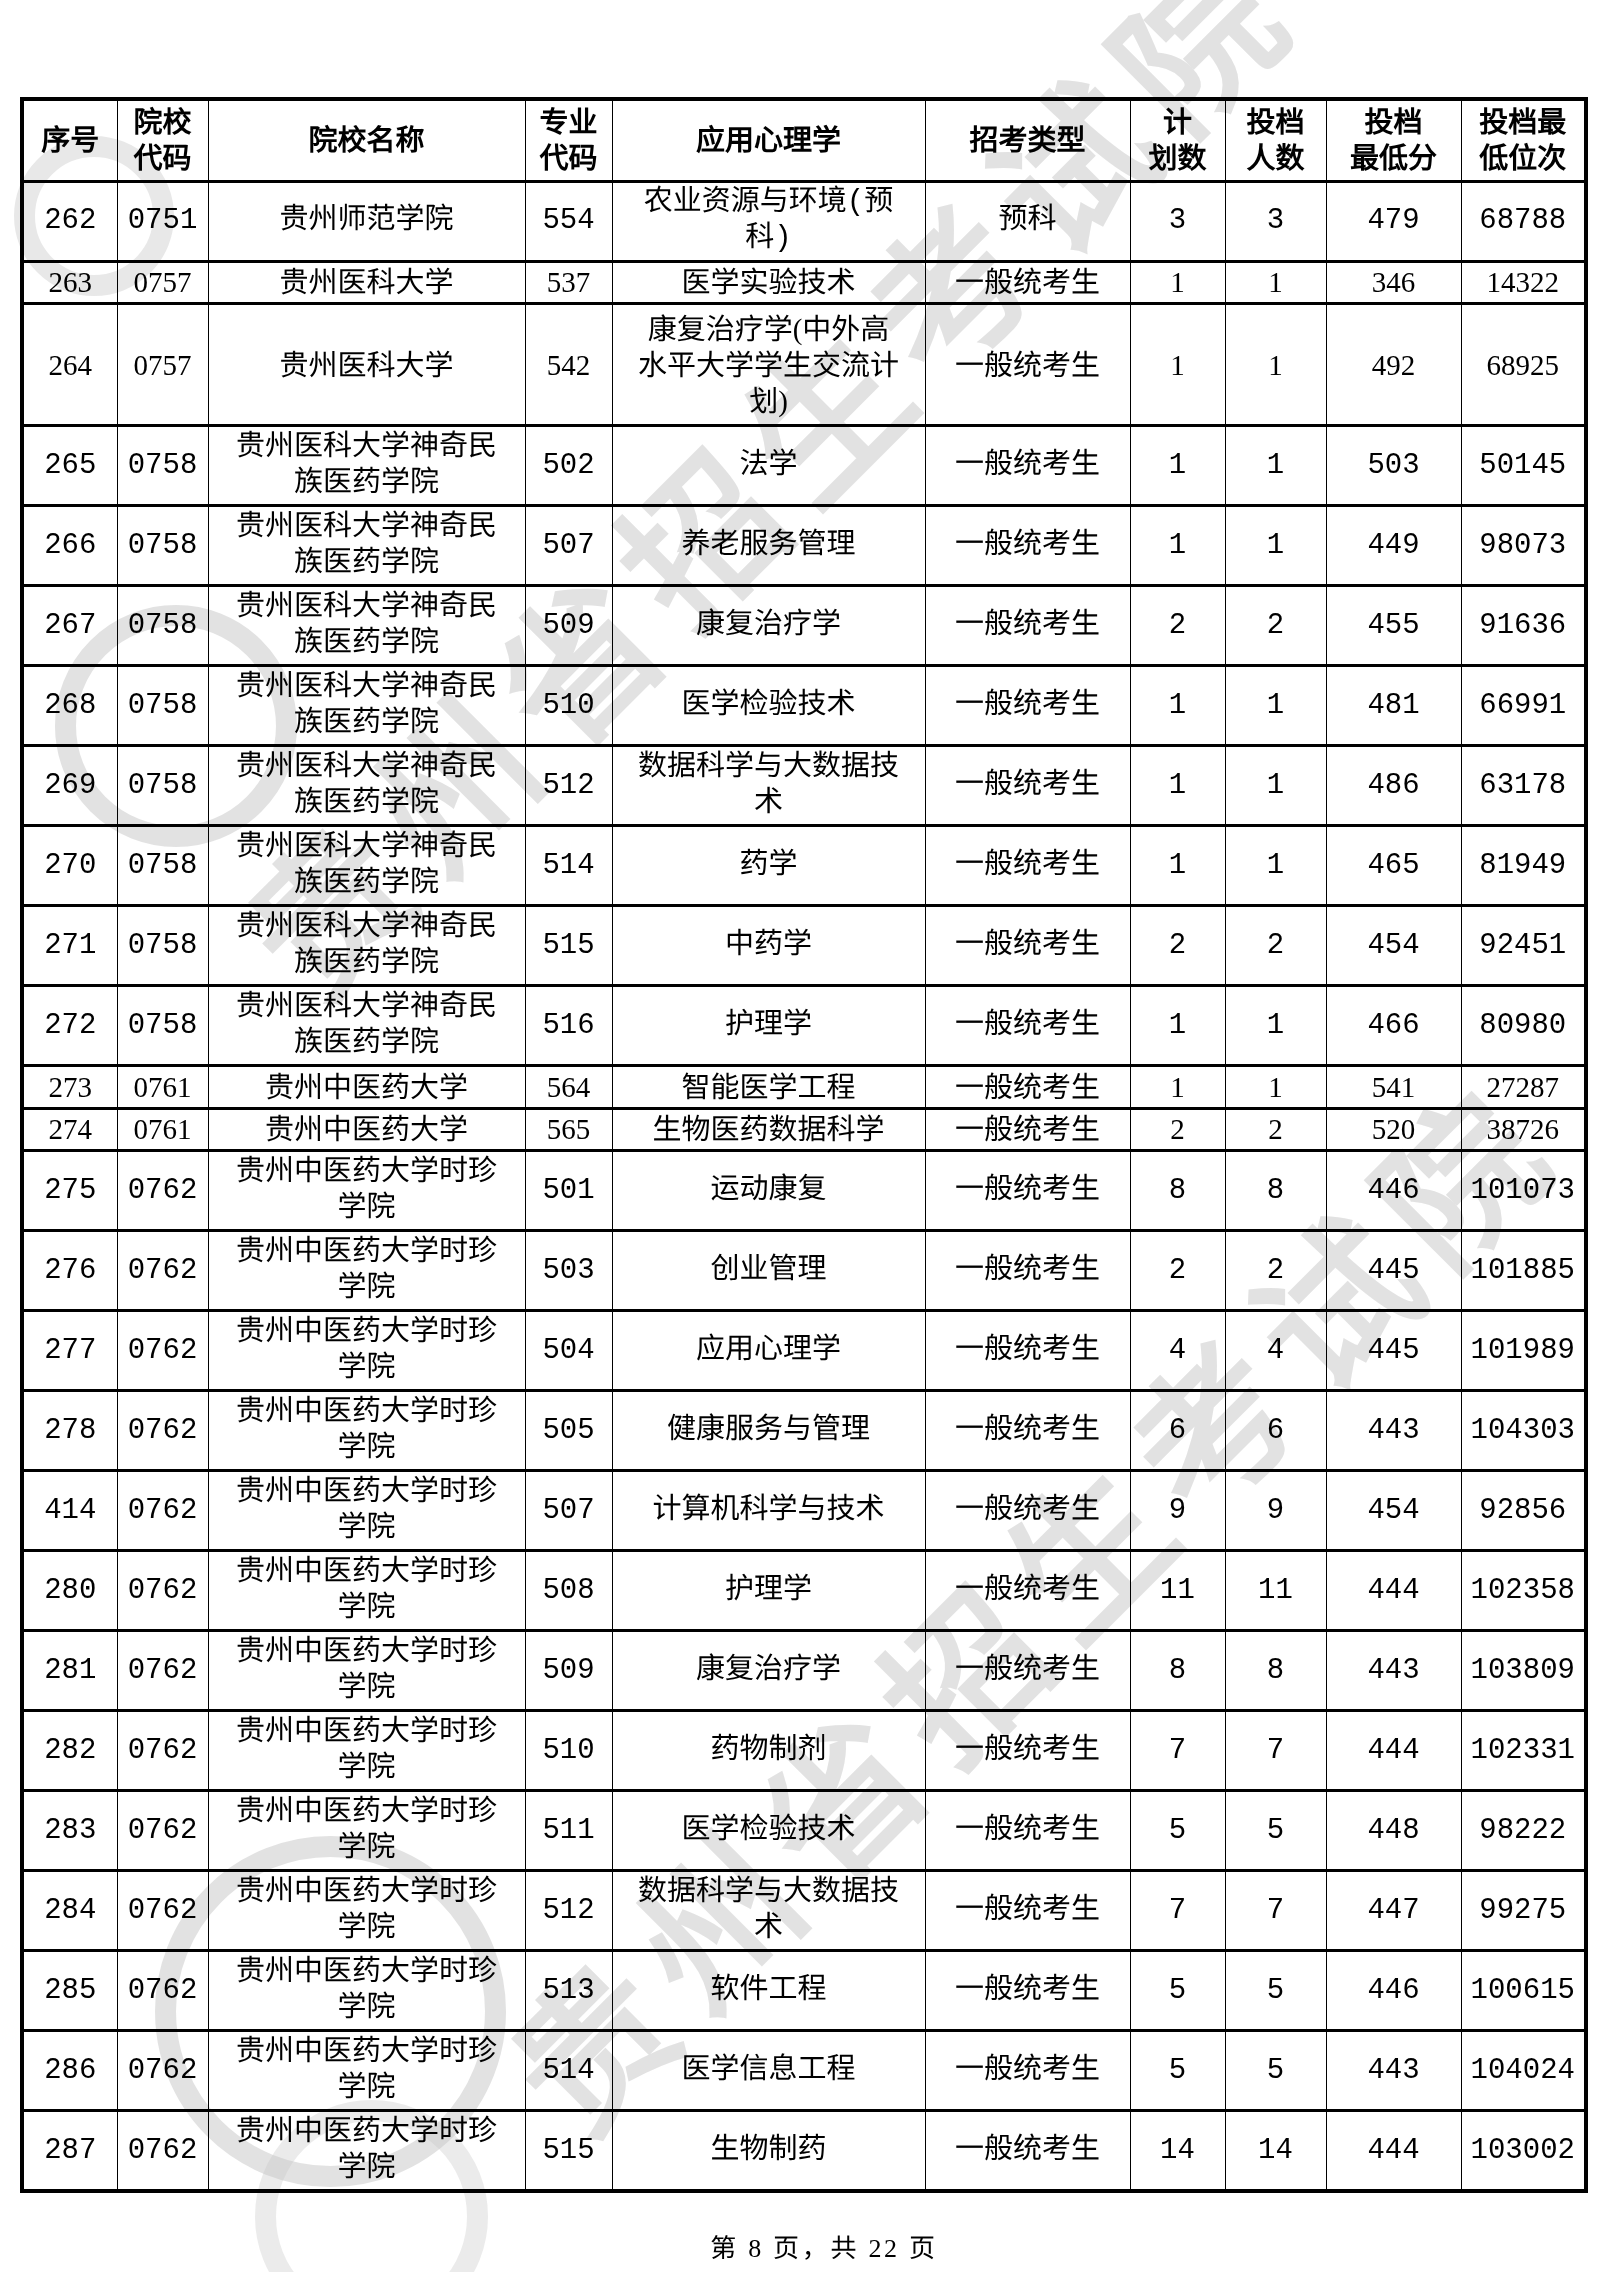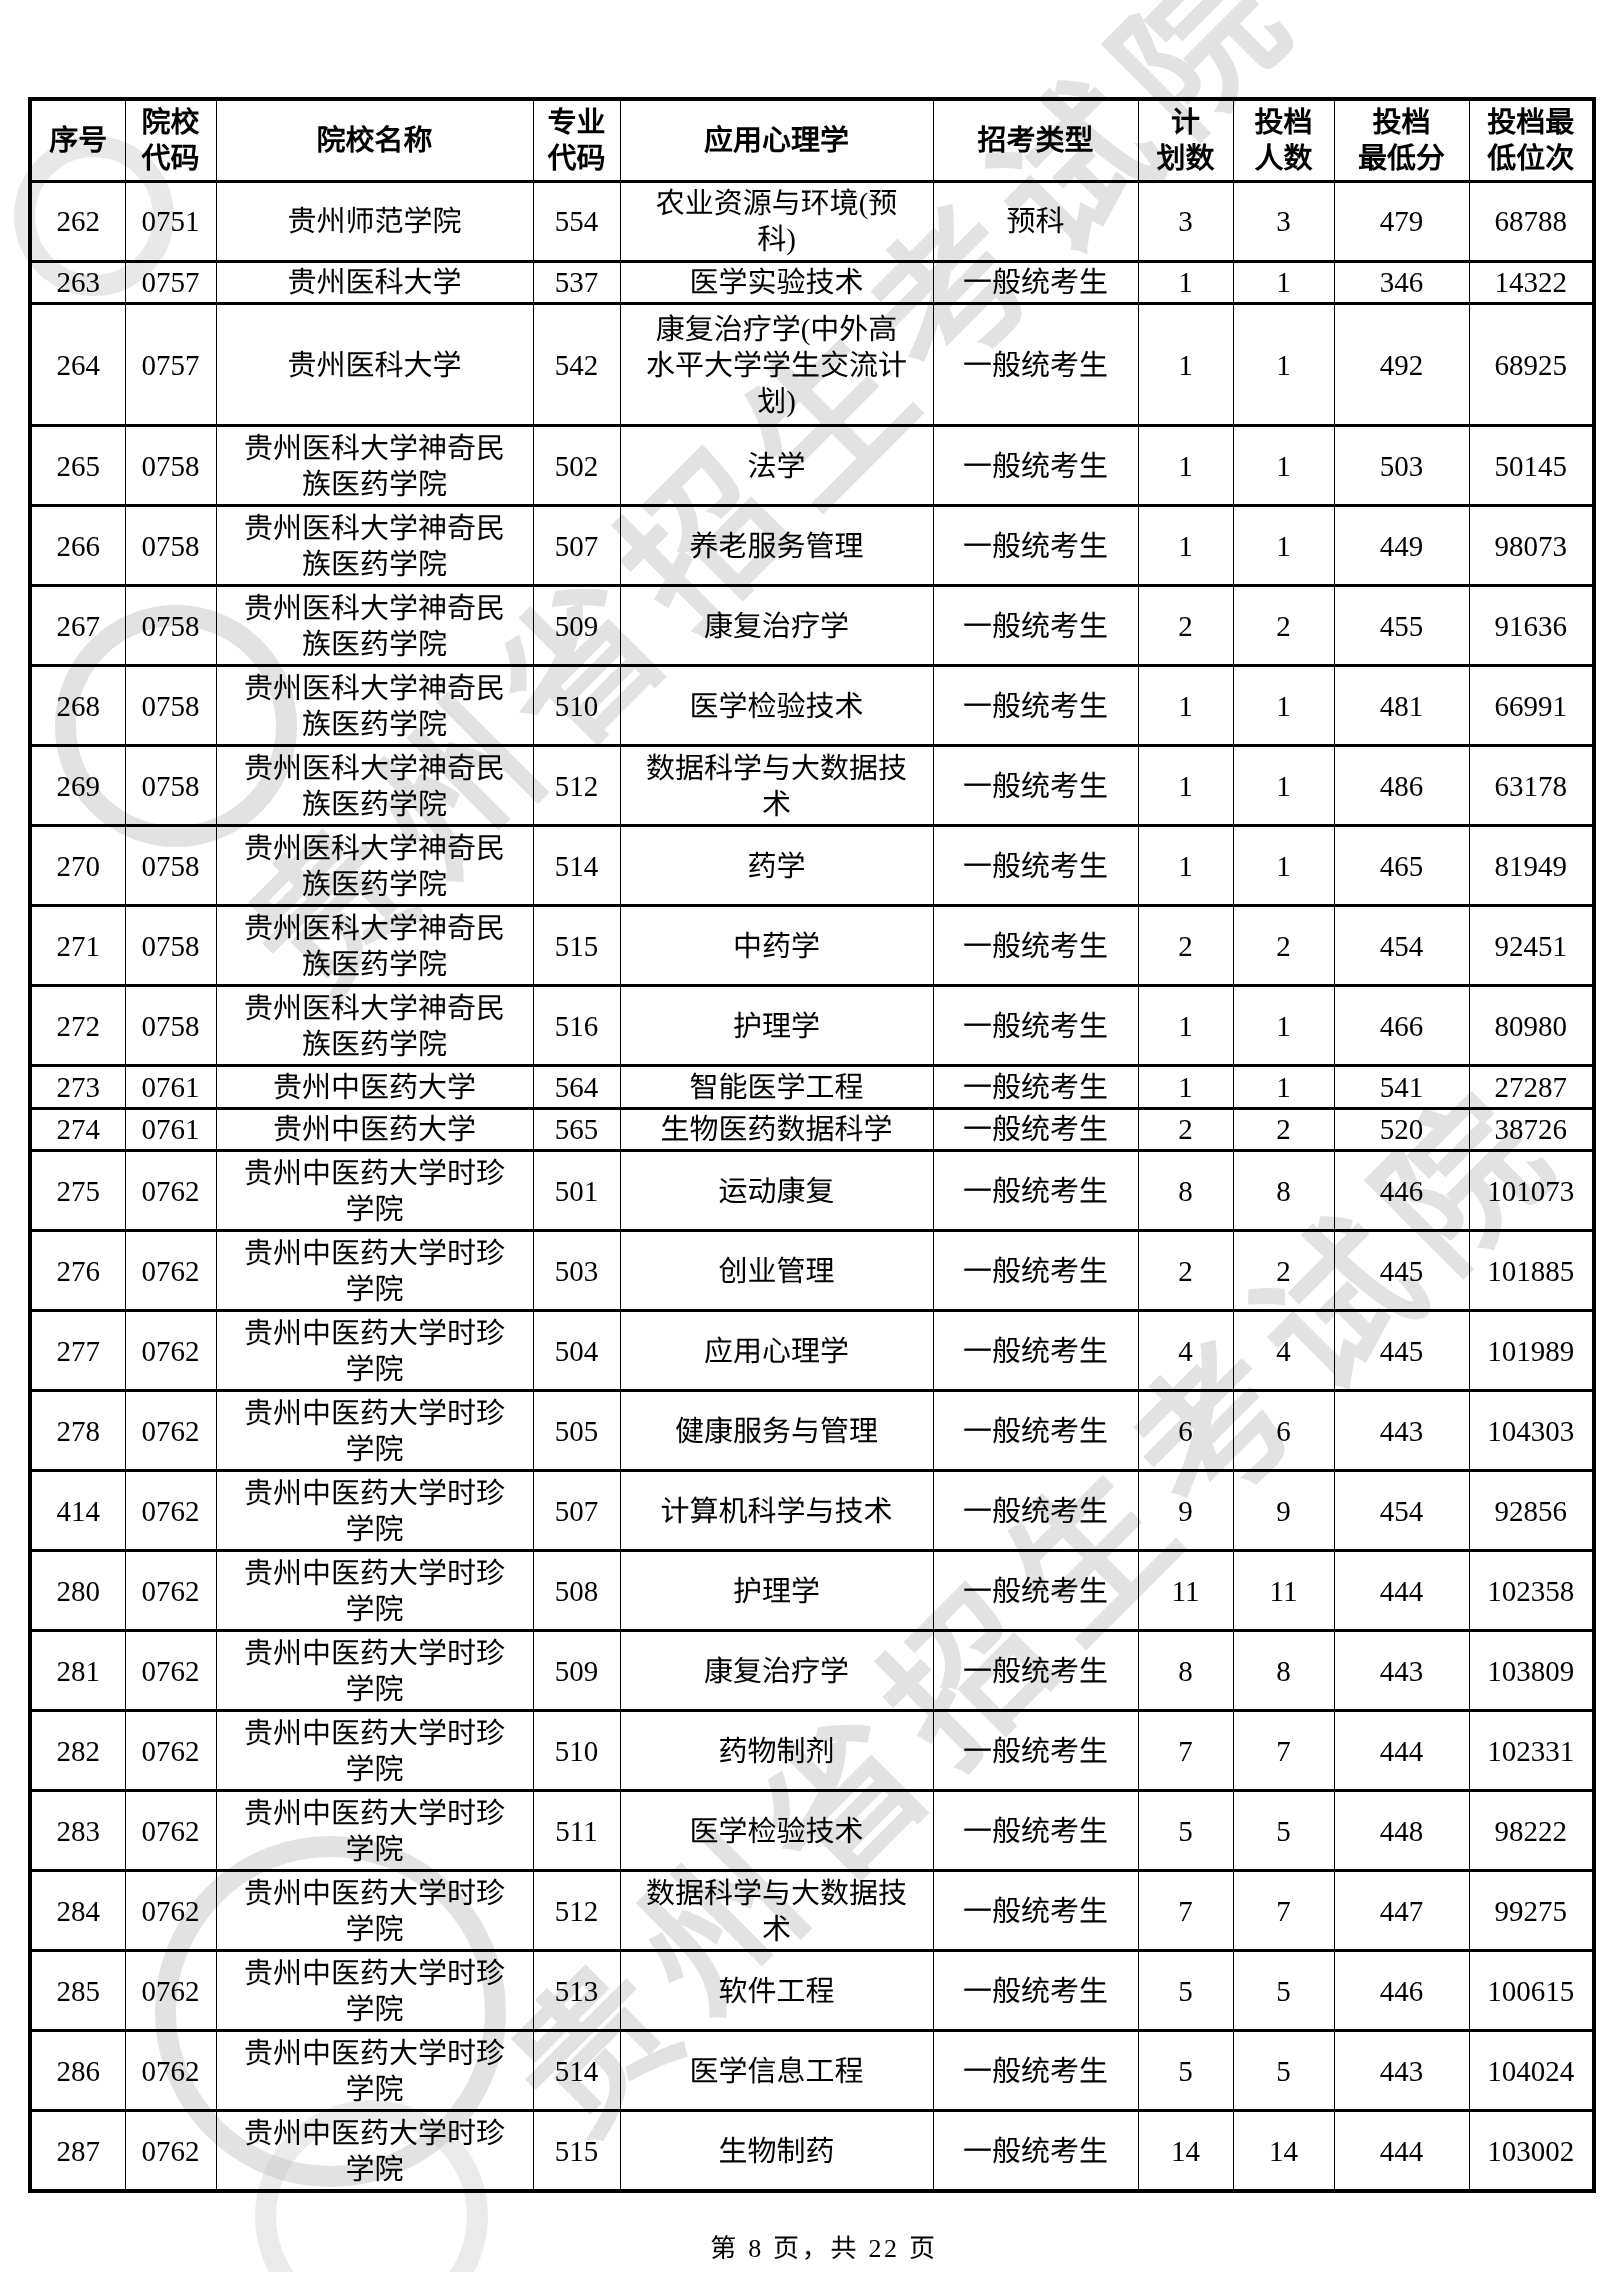--- a/index.html
+++ b/index.html
@@ -38,21 +38,21 @@
     border:21px solid var(--wm);
     opacity:.5;
   }
   .wm-circle.c1{left:55px;top:605px;width:200px;height:200px;}
   .wm-circle.c2{left:155px;top:1836px;width:309px;height:309px;}
   .wm-circle.c3{left:255px;top:2100px;width:191px;height:191px;opacity:.35;}
   .wm-circle.c4{left:13.6px;top:136px;width:118px;height:118px;opacity:.4;}
   
   table.scores{
     position:absolute;
-    left:28px;top:97px;
+    left:20px;top:97px;
     z-index:2;
     width:1565px;
     table-layout:fixed;
     border-collapse:collapse;
     border:4.5px solid var(--border);
     background:transparent;
   }
   .scores th,.scores td{
     border:1.8px solid var(--border);
     border-top-width:3.2px;
@@ -60,21 +60,21 @@
     text-align:center;
     vertical-align:middle;
     font-size:29px;
     line-height:36px;
     padding:1.8px 3.6px;
     overflow:hidden;
   }
   .scores thead tr{height:82px;}
   .scores th{font-weight:700;}
   .scores tr.lines-1{height:41px;}
-  .scores tr.lines-2{height:80px;}
+  .scores tr.lines-2{height:80px;font-family:Liberation Mono, monospace;}
   .scores tr.lines-3{height:122px;}
   
   .scores td:nth-child(3){padding:1.8px 25.5px;word-break:break-all;}
   .scores td:nth-child(5){padding:1.8px 23.6px;word-break:break-all;}
   
   .footer{
     position:absolute;
     left:12px;top:2227px;width:100%;
     z-index:2;
     text-align:center;

